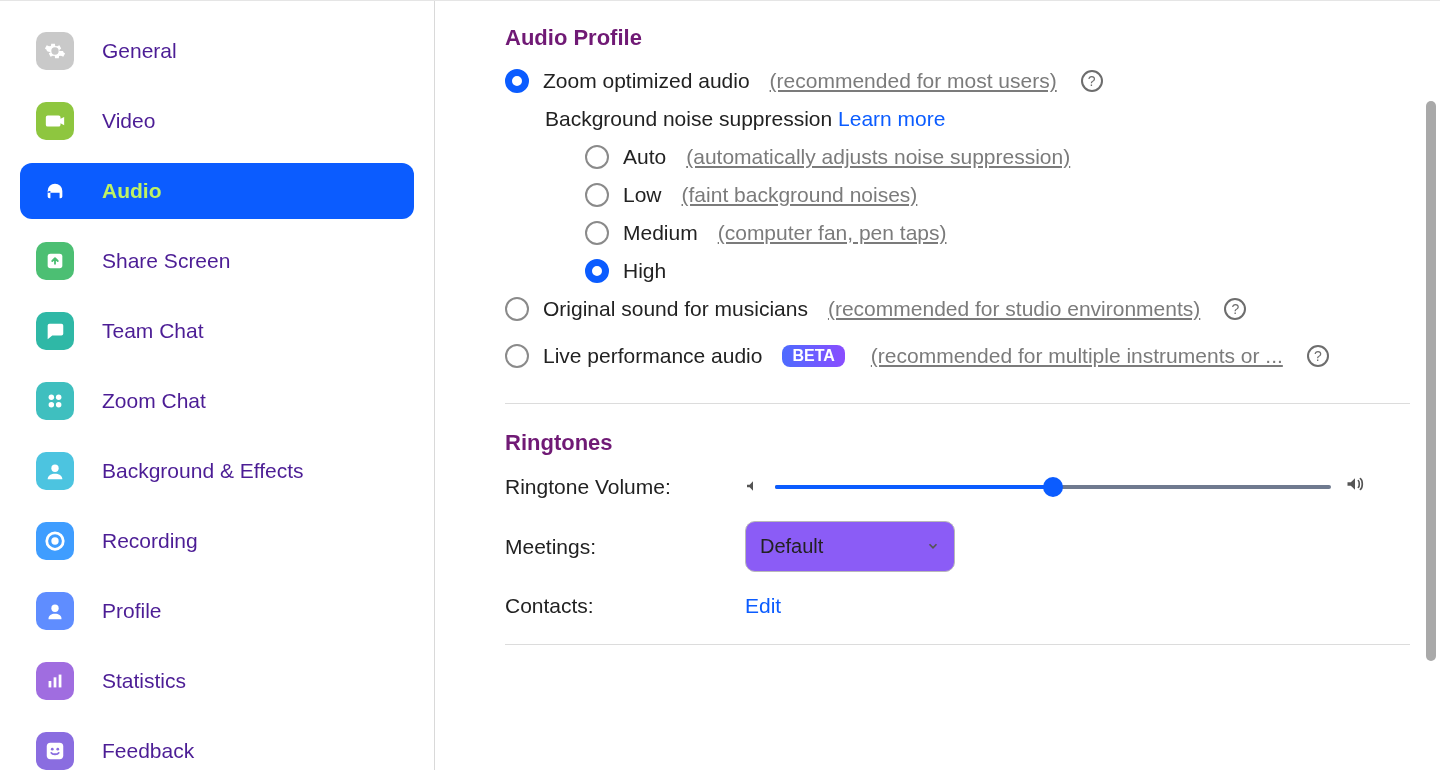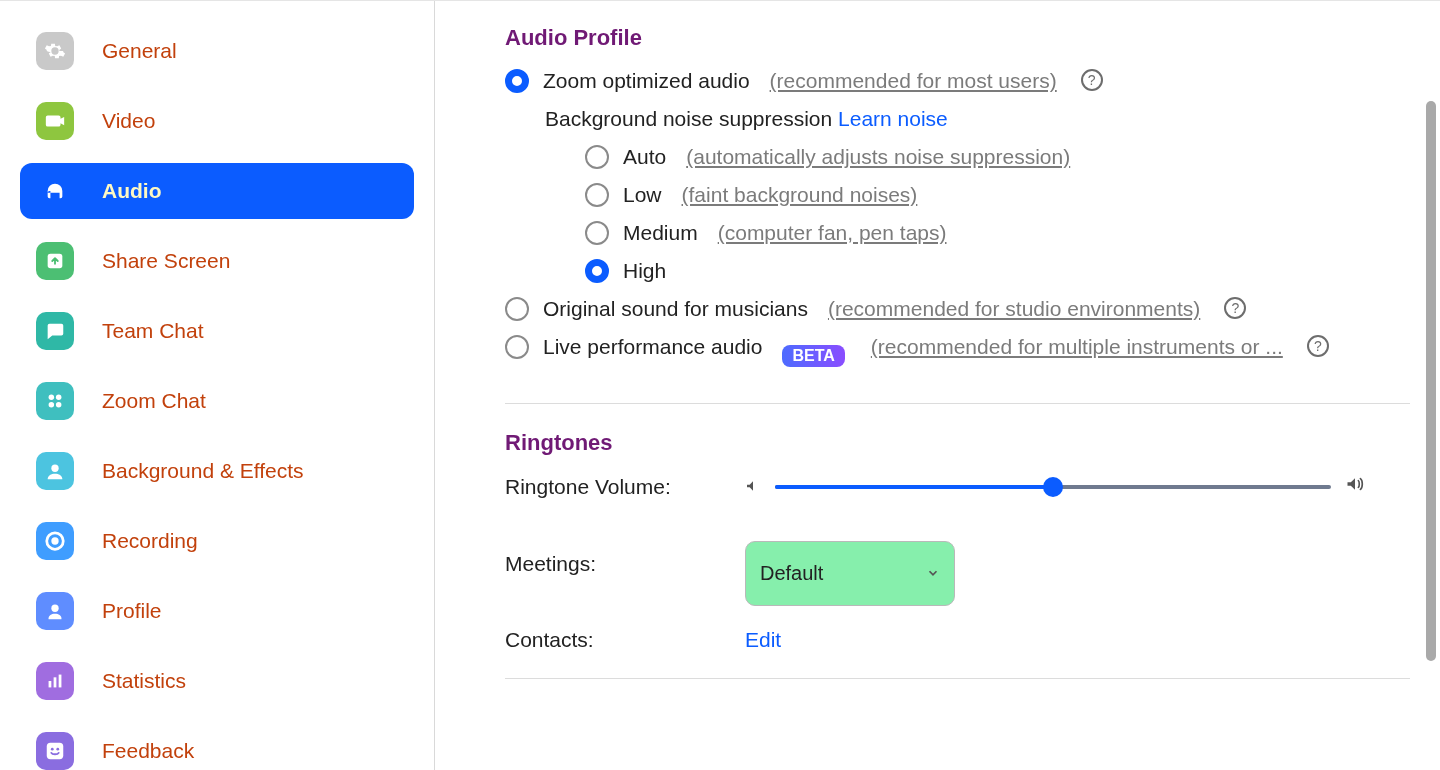--- a/index.html
+++ b/index.html
@@ -25,27 +25,27 @@
     padding: 22px 20px 0 20px;
   }
   .nav-item {
     display: flex;
     align-items: center;
     gap: 28px;
     height: 56px;
     padding: 0 16px;
     border-radius: 12px;
     font-size: 21px;
-    color: #c2410c;
+    color: #4c1d95;
     cursor: pointer;
     margin-bottom: 14px;
   }
   .nav-item.active {
     background: #0b5cff;
-    color: #fef9c3;
+    color: #bef264;
     font-weight: 700;
   }
   .nav-icon {
     width: 38px; height: 38px;
     border-radius: 10px;
     display: flex; align-items: center; justify-content: center;
     flex: 0 0 38px;
   }
   .nav-icon svg { width: 22px; height: 22px; fill: #fff; }
   .nav-item.active .nav-icon { background: transparent; }
@@ -59,21 +59,21 @@
     position: relative;
   }
   .section-title {
     font-size: 22px;
     font-weight: 700;
     color: #701a75;
     margin-bottom: 18px;
   }
   .radio-row, .sub-radio-row {
     display: flex;
-    align-items: flex-start;
+    align-items: center;
     gap: 14px;
     margin-bottom: 14px;
     font-size: 21px;
   }
   .sub-group {
     margin-left: 40px;
   }
   .sub-title {
     font-size: 21px;
     color: #222;
@@ -155,28 +155,27 @@
   .slider-thumb {
     position: absolute; top: 50%;
     width: 20px; height: 20px;
     background: #0b5cff;
     border-radius: 50%;
     transform: translate(-50%, -50%);
   }
   .select {
     display: inline-flex; align-items: center; justify-content: space-between;
     width: 210px;
-    padding: 20px 14px;
+    padding: 13px 14px;
     border: 1px solid #b9b9b9;
     border-radius: 10px;
     font-size: 20px;
     color: #222;
     cursor: pointer;
-    background: #86efac;
-    margin-top: 20px;
+    background: #8b5cf6;
   }
   .select .chev { color: #555; }
   .scrollbar {
     position: absolute;
     right: 4px;
     top: 0;
     width: 12px;
     height: 100%;
     background: transparent;
   }
@@ -301,21 +300,21 @@
     <div class="section-title">Audio Profile</div>
 
     <div id="profile-options">
         <div class="radio-row">
           <span class="radio checked"></span>
           <span class="opt-label">Zoom optimized audio</span>
           <span class="opt-hint">(recommended for most users)</span>
           <span class="help-circle">?</span>
         </div>
         <div class="sub-group">
-          <div class="sub-title"><span>Background noise suppression</span> <span class="link">Learn noise</span></div>
+          <div class="sub-title"><span>Background noise suppression</span> <span class="link">Learn more</span></div>
           <div class="sub-radio-row">
             <span class="radio"></span>
             <span class="opt-label">Auto</span>
             <span class="opt-hint">(automatically adjusts noise suppression)</span>
           </div>
           <div class="sub-radio-row">
             <span class="radio"></span>
             <span class="opt-label">Low</span>
             <span class="opt-hint">(faint background noises)</span>
           </div>

